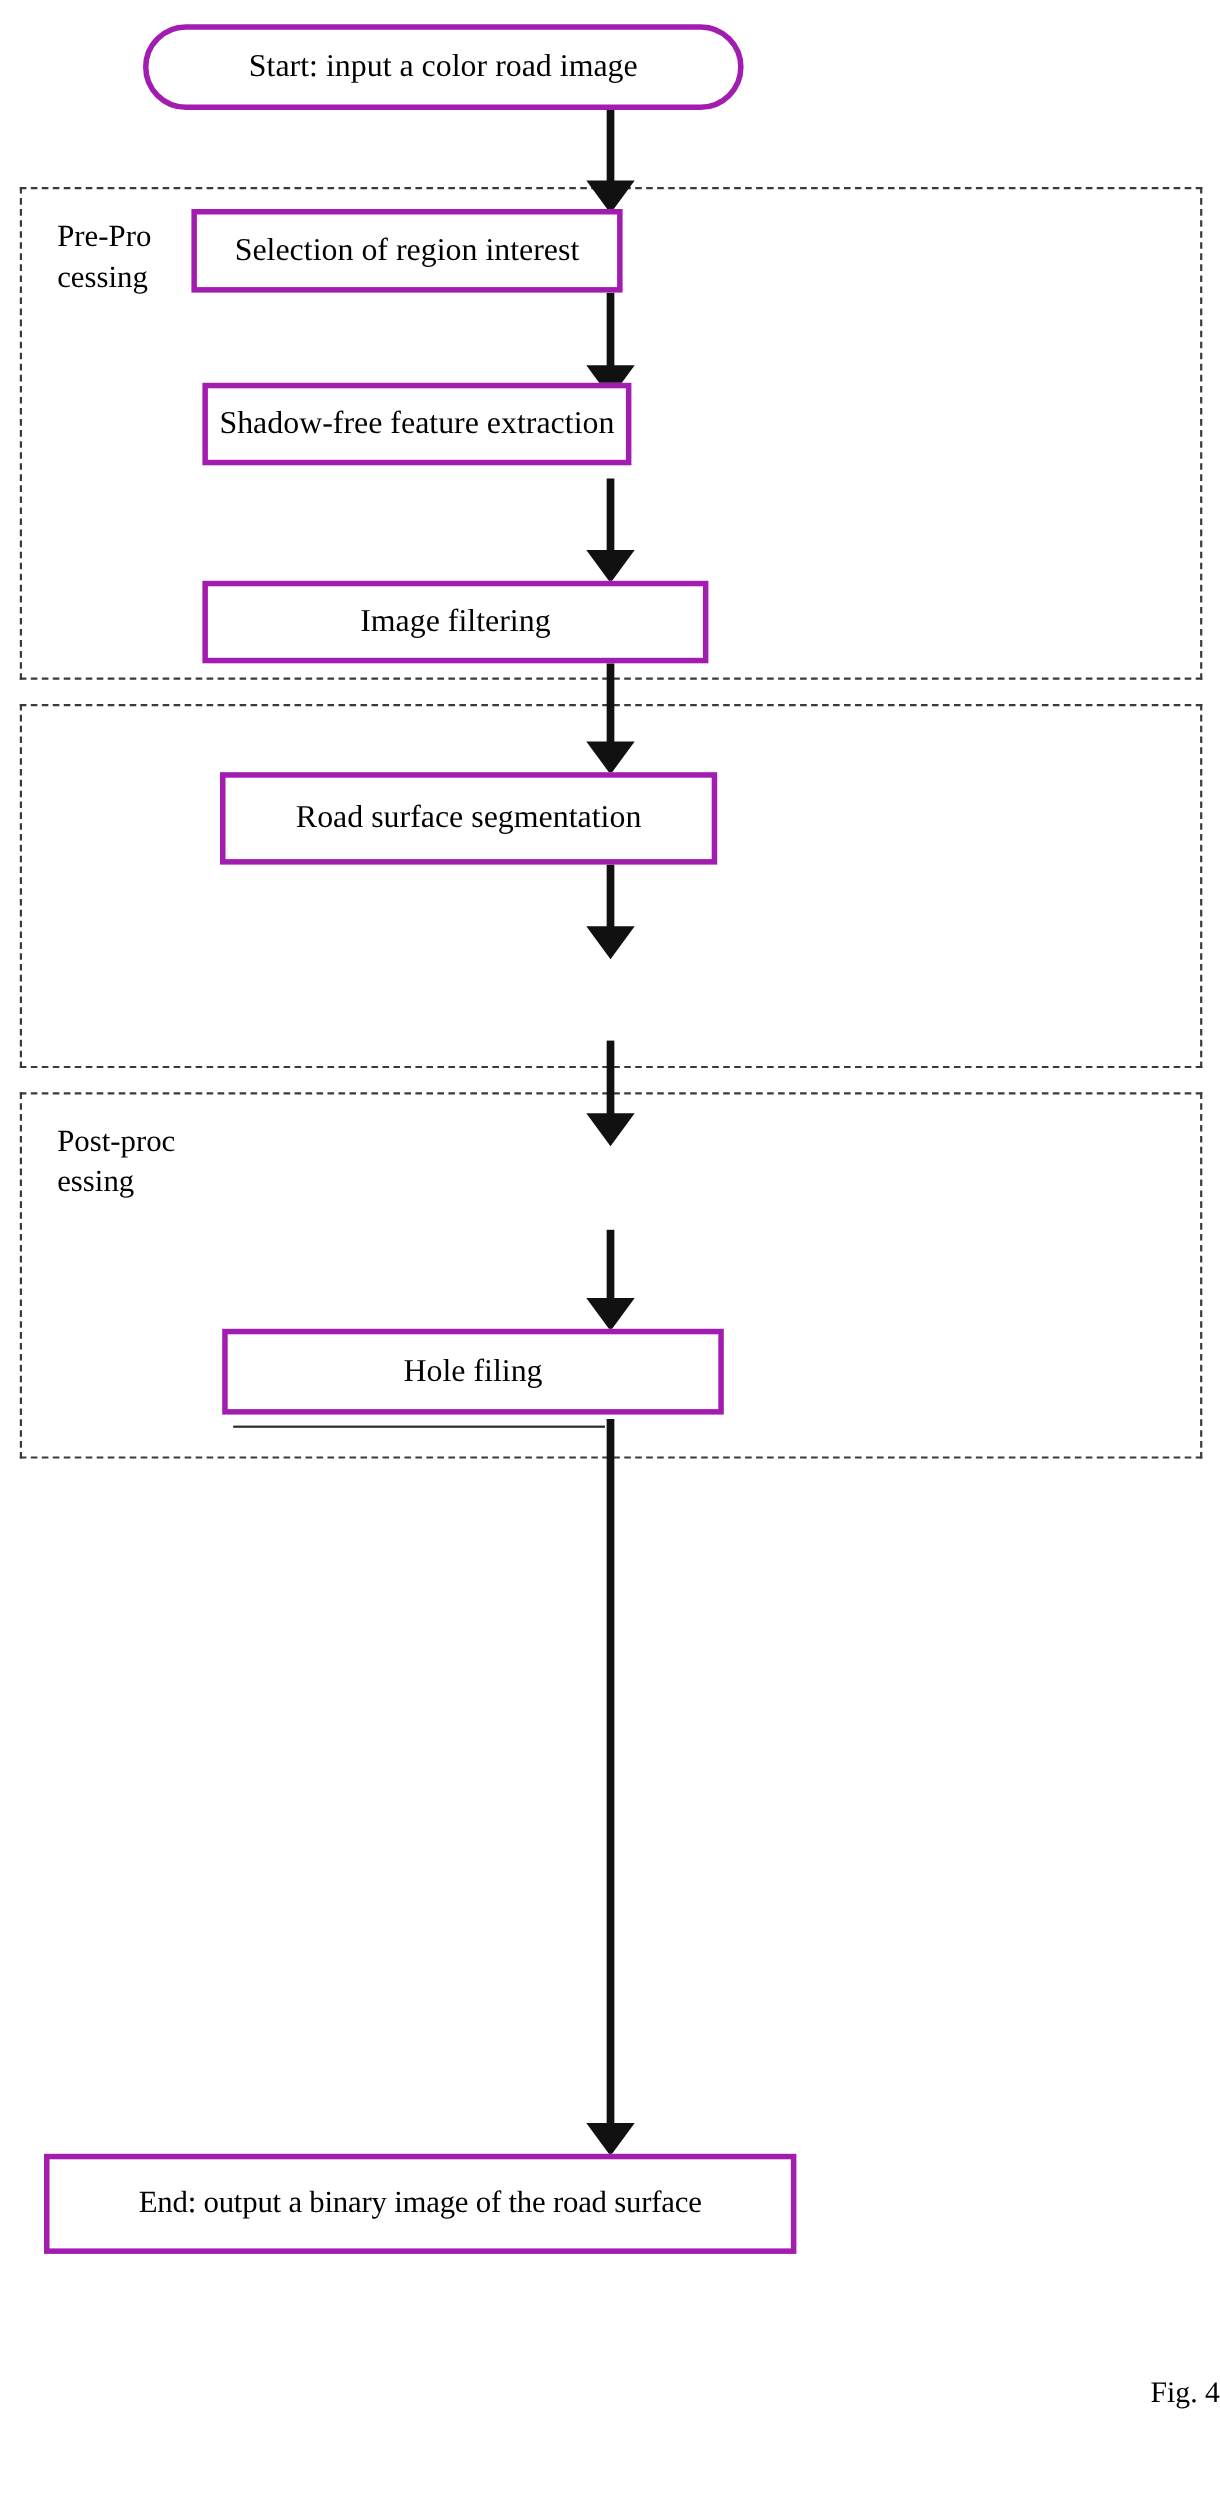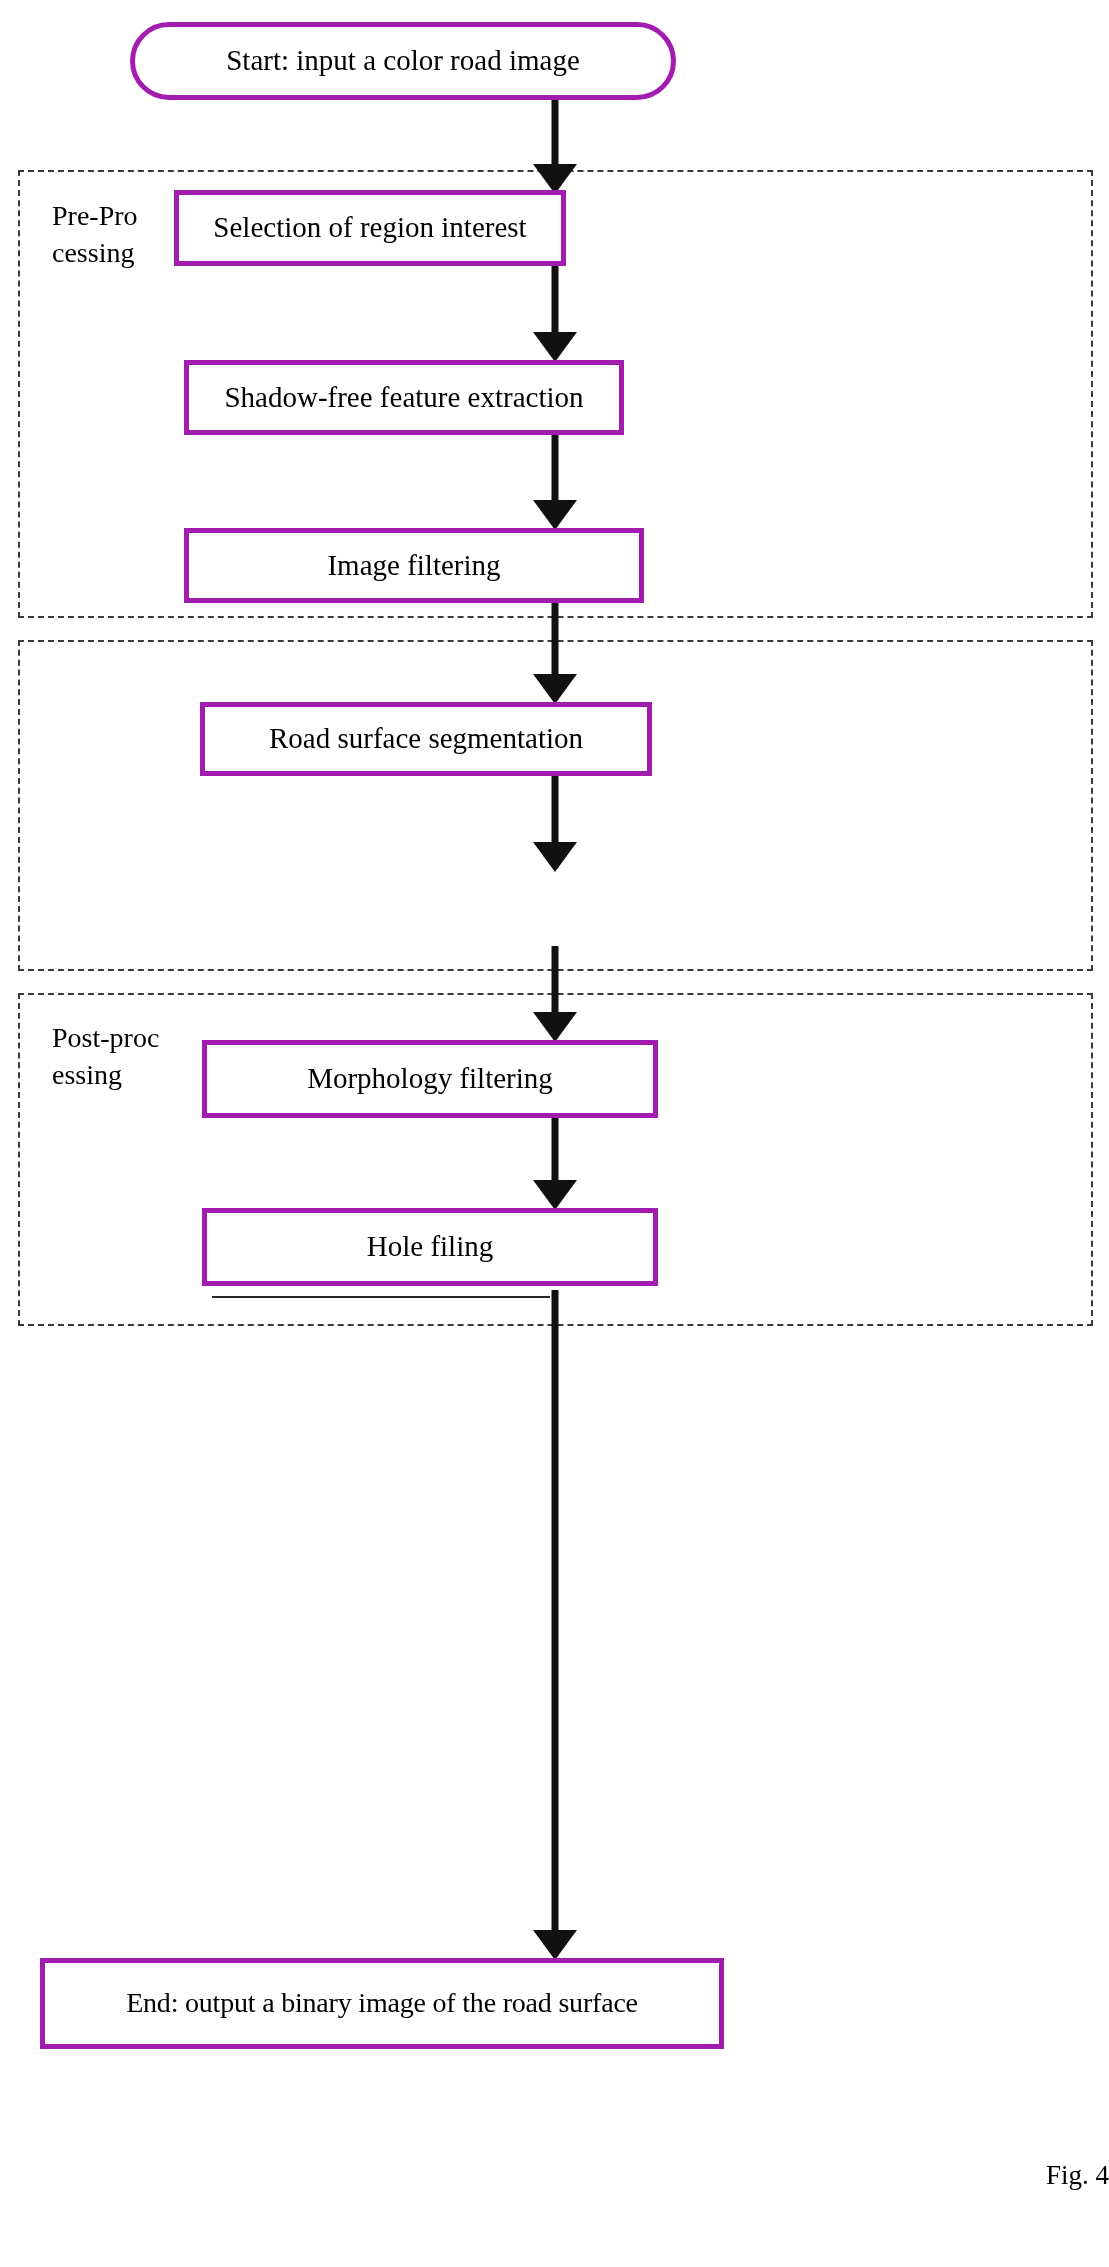--- a/index.html
+++ b/index.html
@@ -31,23 +31,23 @@
   
   #end-node{
     left:40px;top:1958px;width:684px;height:91px;
     font-size:28px;
     letter-spacing:-0.2px;
   }
 
   
   .proc{font-size:29px;}
   #proc-roi          {left:174px;top:190px;width:392px;height:76px;}
-  #proc-shadow       {left:184px;top:360px;width:440px;height:75px;}
+  #proc-shadow       {left:184px;top:348px;width:390px;height:75px;}
   #proc-filter       {left:184px;top:528px;width:460px;height:75px;}
-  #proc-segmentation {left:200px;top:702px;width:452px;height:74px;}
+  #proc-segmentation {left:200px;top:702px;width:452px;height:84px;}
   #proc-region       {left:198px;top:870px;width:454px;height:76px;}
   #proc-morphology   {left:202px;top:1040px;width:456px;height:78px;}
   #proc-hole         {left:202px;top:1208px;width:456px;height:78px;}
 
   
   #hole-underline{
     position:absolute;left:212px;top:1296px;width:338px;height:2px;
     background:#2a2a2a;
   }
 
@@ -148,23 +148,20 @@
   </div>
   <div class="node proc" id="proc-shadow">
     <span>Shadow-free feature extraction</span>
   </div>
   <div class="node proc" id="proc-filter">
     <span>Image filtering</span>
   </div>
   <div class="node proc" id="proc-segmentation">
     <span>Road surface segmentation</span>
   </div>
-  <div class="node proc" id="proc-morphology">
-    <span>Morphology filtering</span>
-  </div>
   <div class="node proc" id="proc-hole">
     <span>Hole filing</span>
   </div>
   <div id="hole-underline"></div>
 
   <div class="node" id="end-node">
     <span>End: output a binary image of the road surface</span>
   </div>
 
   <div id="figure-caption">Fig. 4</div>

